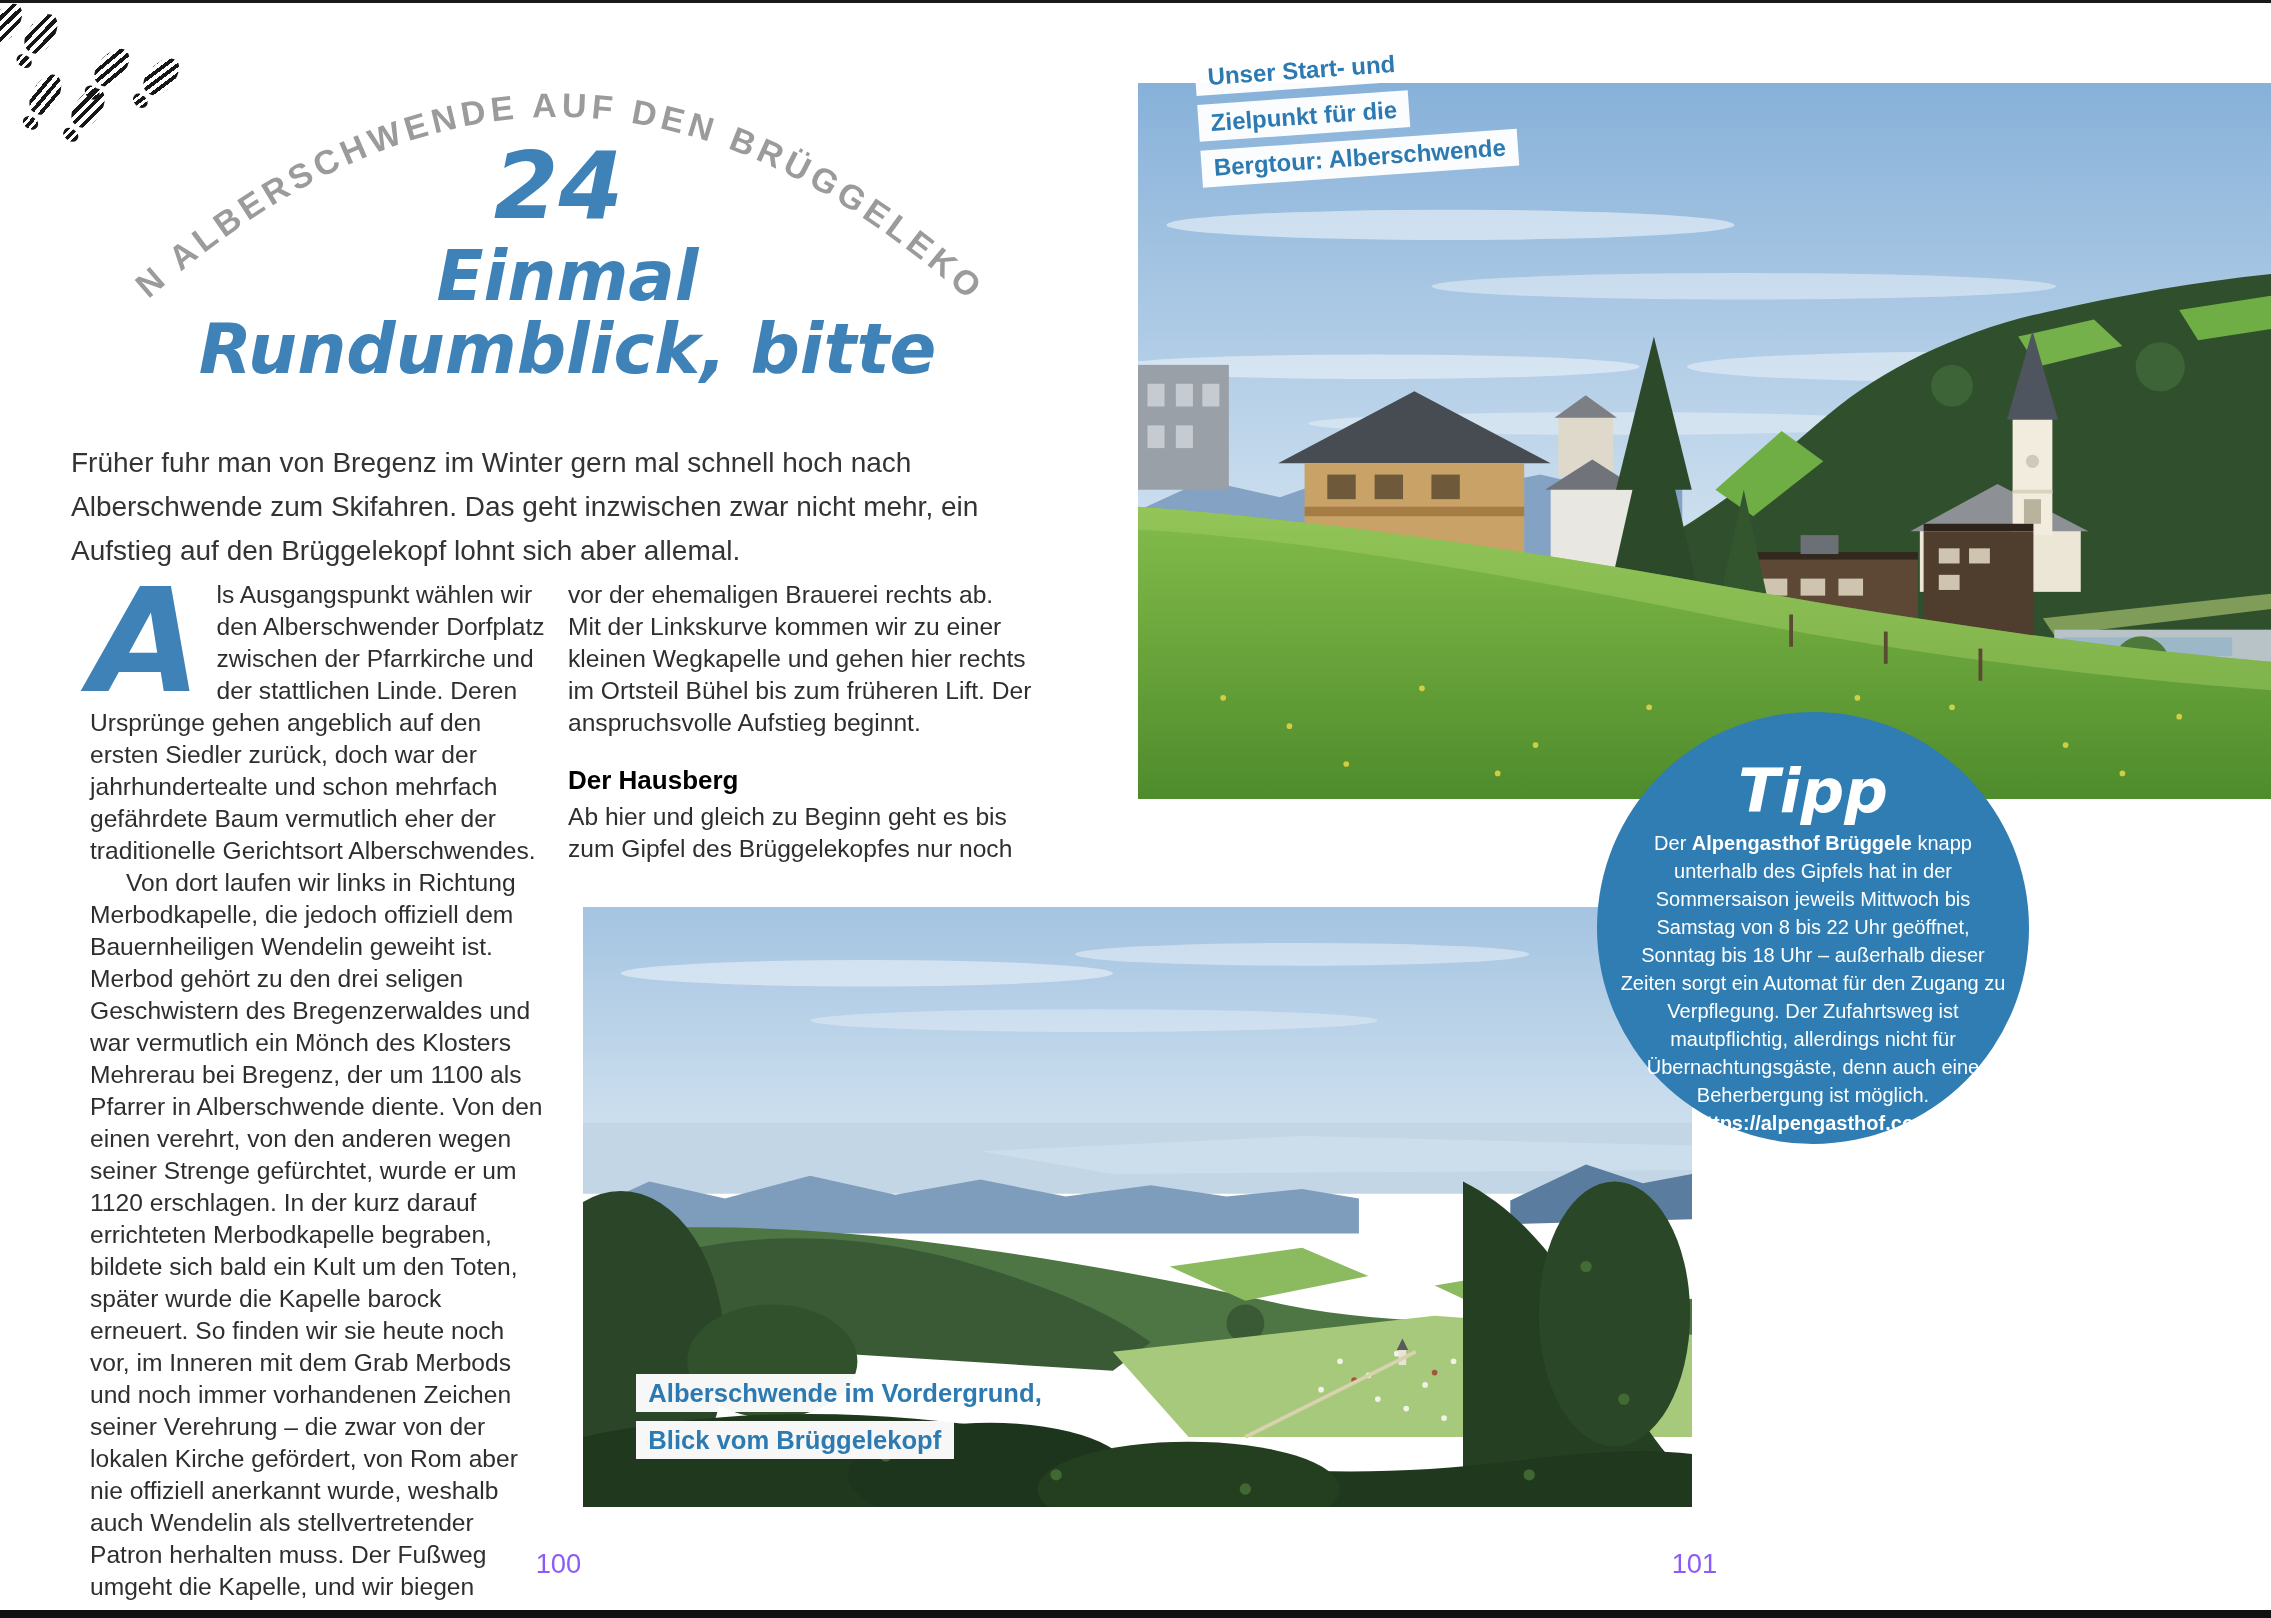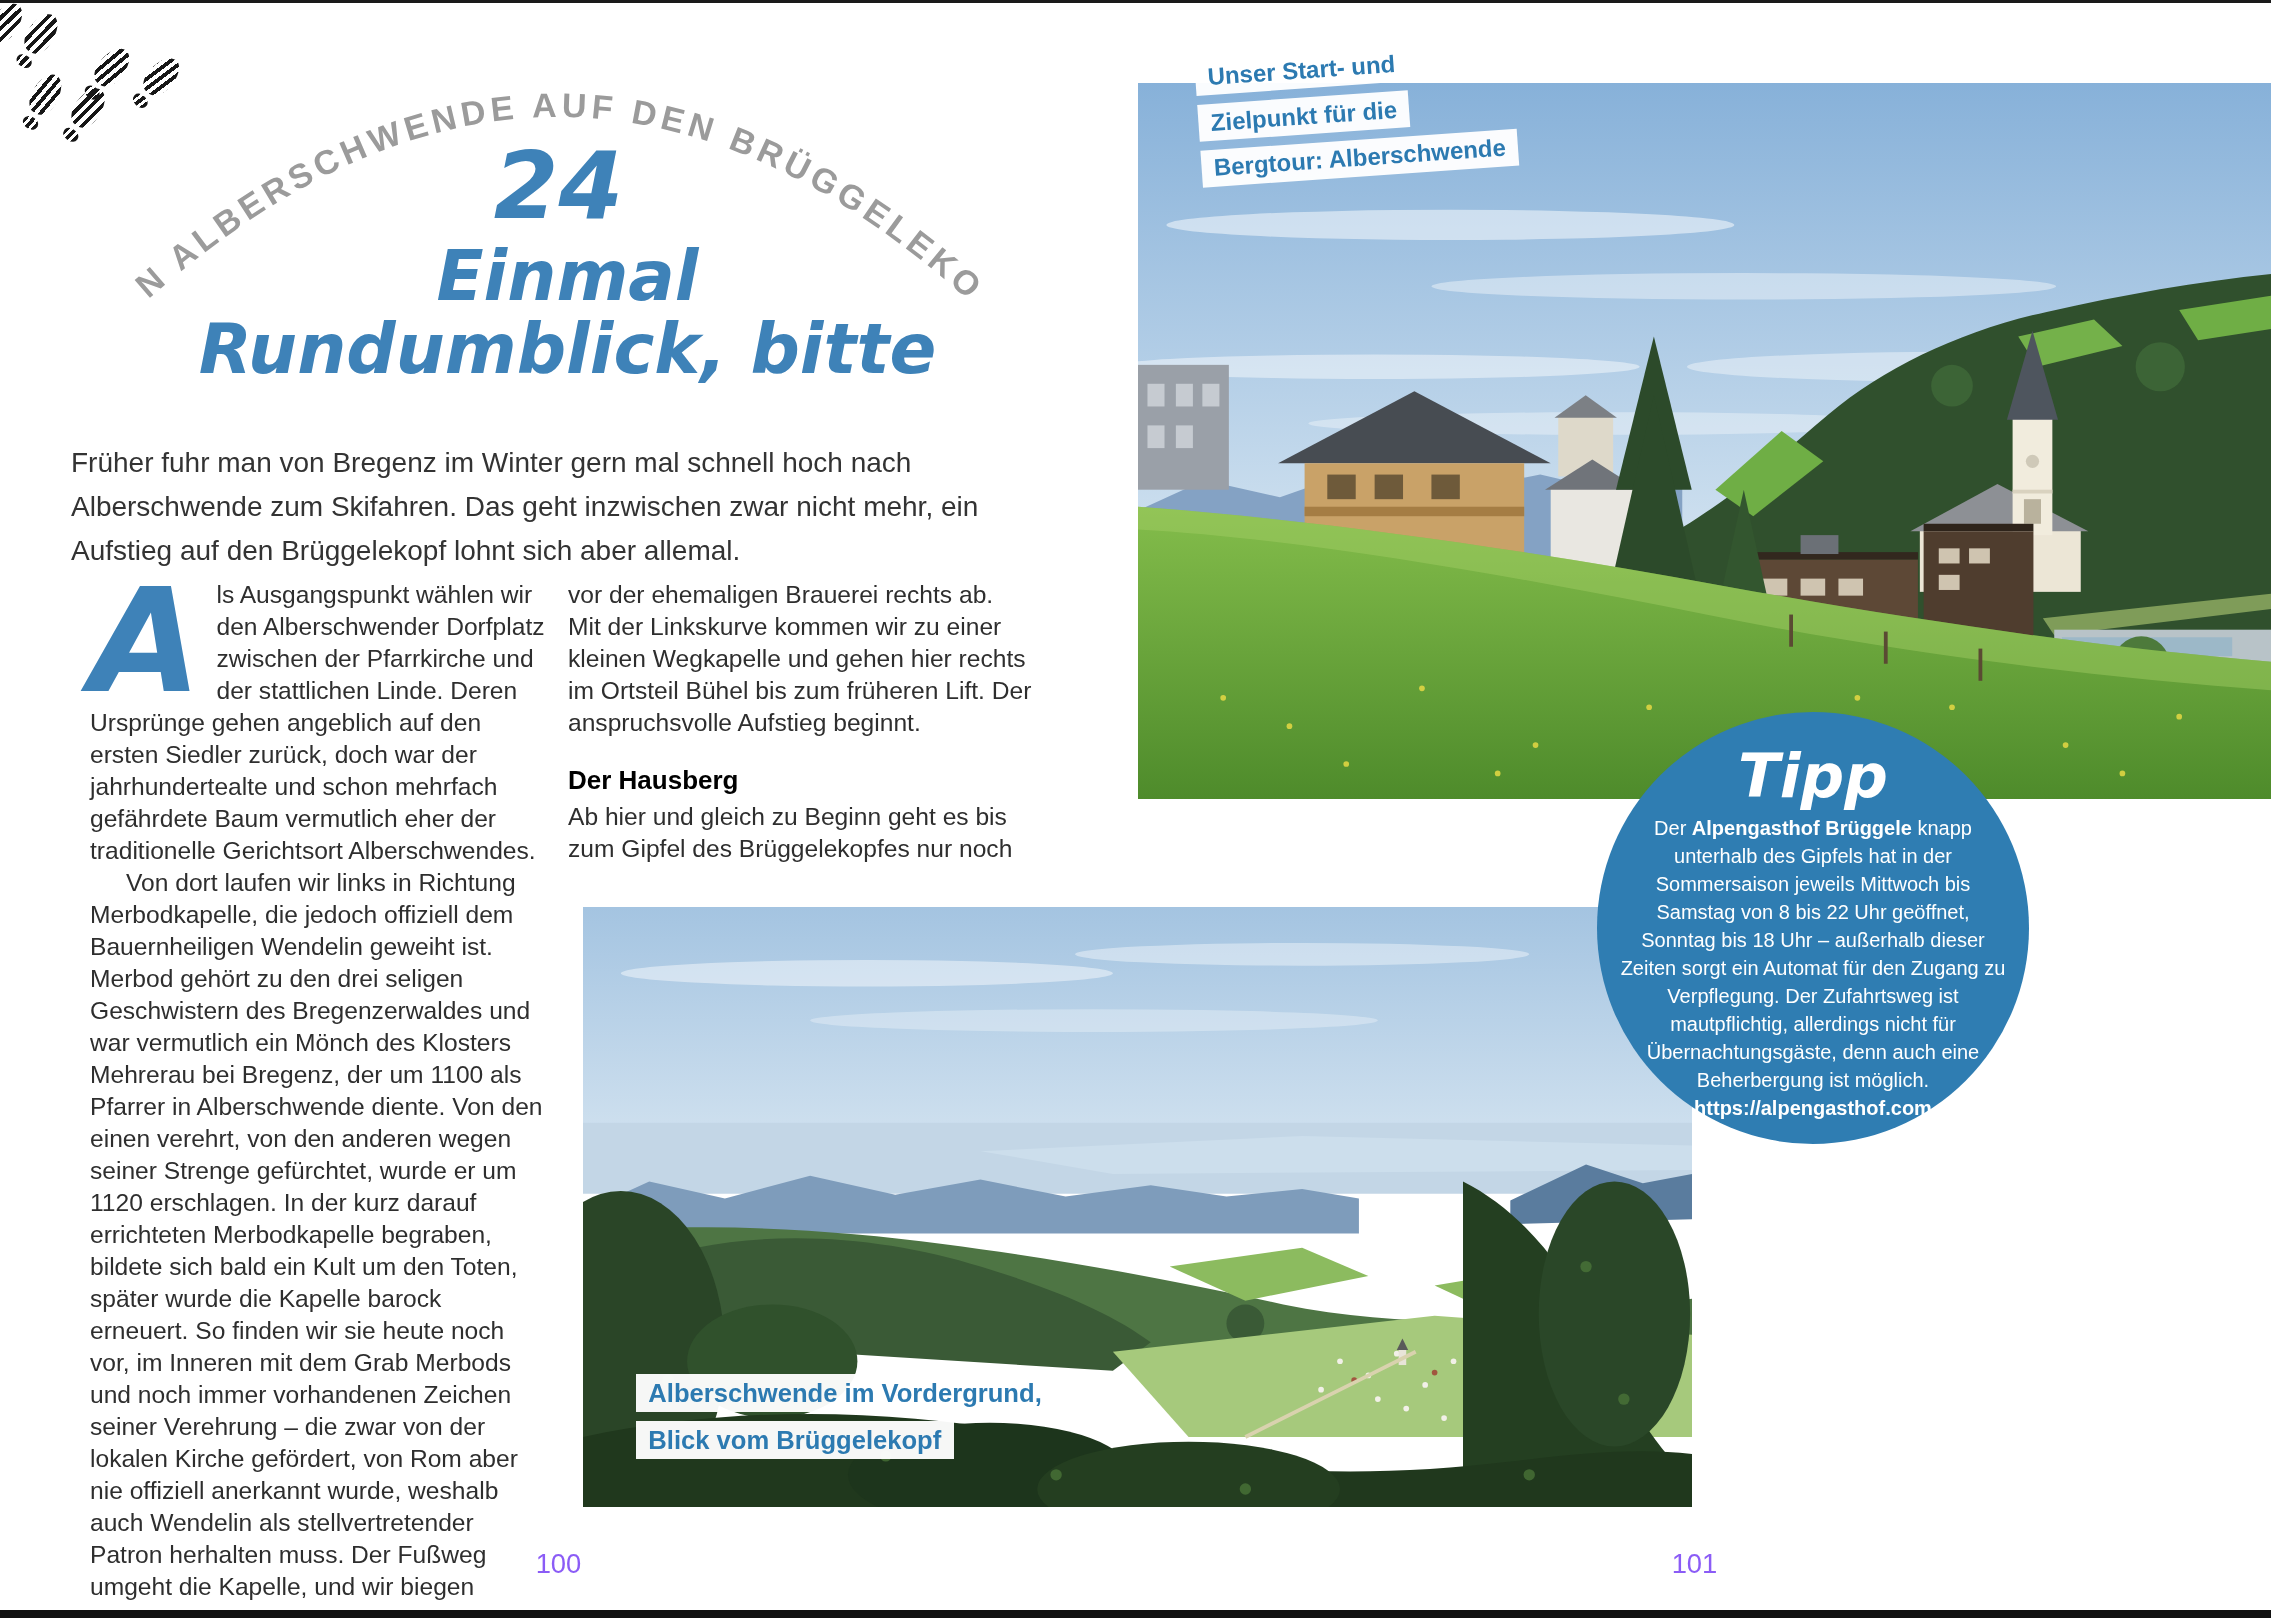--- a/index.html
+++ b/index.html
@@ -53,21 +53,21 @@
     background:rgba(255,255,255,0.96);color:#2c7ab1;font-weight:bold;
     padding:4.7px 12.3px;margin-bottom:8.5px;white-space:nowrap;
   }
   .chips-top .chip{font-size:24px;}
   .chips-bottom .chip{font-size:25.6px;margin-left:36px;}
   
   .tip-circle{
     left:1597px;top:712px;width:432px;height:432px;border-radius:50%;
     background:#2f7db2;color:#ffffff;text-align:center;
   }
-  .tip-label{margin-top:32px;font-size:61px;line-height:1.05;color:#fff;}
+  .tip-label{margin-top:47px;font-size:61px;line-height:1.05;color:#fff;}
   .tip-text{margin:5.7px 23px 0;font-size:20px;line-height:28px;font-weight:normal;}
   .tip-text b{font-weight:bold;}
   .tip-link{font-weight:bold;font-size:20px;line-height:28px;margin-top:0;}
   
   .pagenum{top:1548px;width:95px;text-align:center;font-size:27.4px;color:#8b5cf6;}
   .pagenum-left{left:511px;}
   .pagenum-right{left:1647px;}
 </style>
 </head>
 <body>

